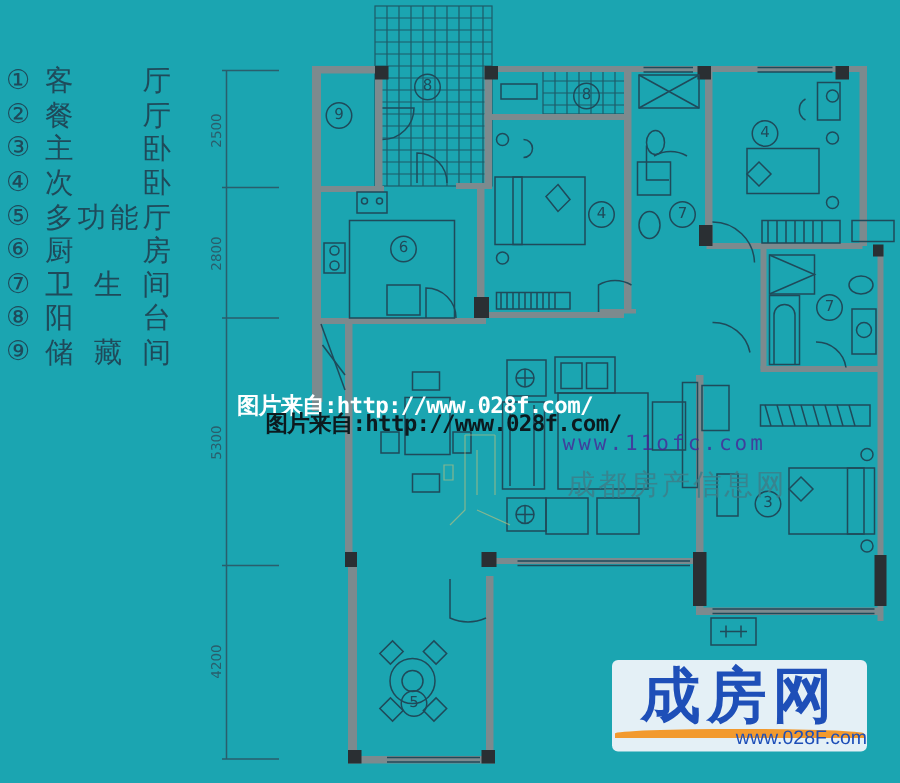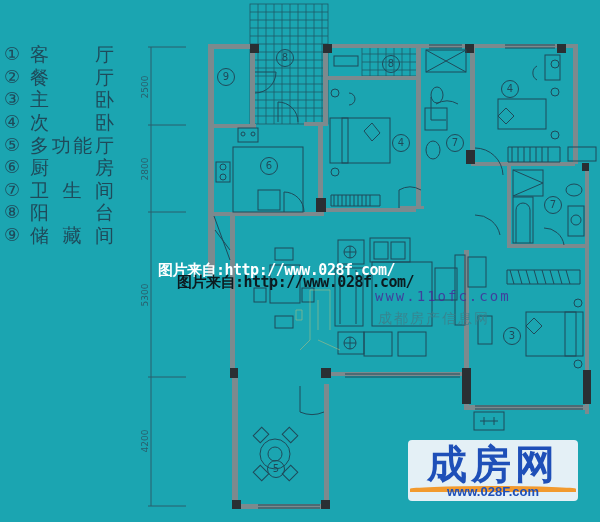--- a/index.html
+++ b/index.html
@@ -8,25 +8,25 @@
   .legend{position:absolute;left:4px;top:43px;width:110px;}
   .legend-row{display:flex;align-items:center;height:22.6px;font-size:19px;color:#1f4a5a;line-height:22px;}
   .legend-num{width:22px;font-size:18px;color:#1f4a5a;}
   .legend-text{flex:1;display:flex;justify-content:space-between;padding-left:4px;letter-spacing:0;}
   .legend-text span{display:inline-block;}
   .dim{position:absolute;font-size:9px;color:#2a5e6c;transform:rotate(-90deg);transform-origin:center;width:30px;text-align:center;}
   svg{position:absolute;left:0;top:0;}
   .wm-white{position:absolute;left:158px;top:261px;font-size:15px;font-weight:bold;color:#ffffff;font-family:"DejaVu Sans Mono",monospace;letter-spacing:-0.5px;white-space:nowrap;}
   .wm-black{position:absolute;left:177px;top:273px;font-size:15px;font-weight:bold;color:#0c1a1f;font-family:"DejaVu Sans Mono",monospace;letter-spacing:-0.5px;white-space:nowrap;}
   .wm-ghost1{position:absolute;left:375px;top:288px;font-size:14px;color:#4c1d95;opacity:.75;font-family:"DejaVu Sans Mono",monospace;letter-spacing:2px;white-space:nowrap;}
-  .wm-ghost2{position:absolute;left:378px;top:310px;font-size:14px;color:#3c7f8a;opacity:.85;white-space:nowrap;letter-spacing:2px;}
+  .wm-ghost2{position:absolute;left:378px;top:310px;font-size:19px;color:#3c7f8a;opacity:.85;white-space:nowrap;letter-spacing:2px;}
   .logo{position:absolute;left:408px;top:440px;width:170px;height:61px;background:#e4f0f6;border-radius:4px;overflow:hidden;}
   .logo-title{position:absolute;left:0;right:0;top:1px;text-align:center;font-size:40px;font-weight:bold;color:#1e4fb8;letter-spacing:4px;line-height:46px;}
   .logo-arc{position:absolute;left:2px;right:2px;top:46px;height:6px;background:#f29a2e;border-radius:50% 50% 0 0;}
-  .logo-url{position:absolute;left:0;right:0;bottom:2px;text-align:center;font-size:13px;font-weight:bold;color:#1e4fb8;font-family:"Liberation Sans",sans-serif;}
+  .logo-url{position:absolute;left:0;right:0;bottom:2px;text-align:right;font-size:13px;font-weight:normal;color:#1e4fb8;font-family:"Liberation Sans",sans-serif;}
   .room-label{position:absolute;width:16px;height:16px;border:1px solid #1f4a5a;border-radius:50%;font-size:10px;color:#1f4a5a;text-align:center;line-height:16px;}
 </style>
 </head>
 <body>
 
 <div id="stage">
 
   <div class="legend">
     <div class="legend-row">
       <span class="legend-num">①</span>

